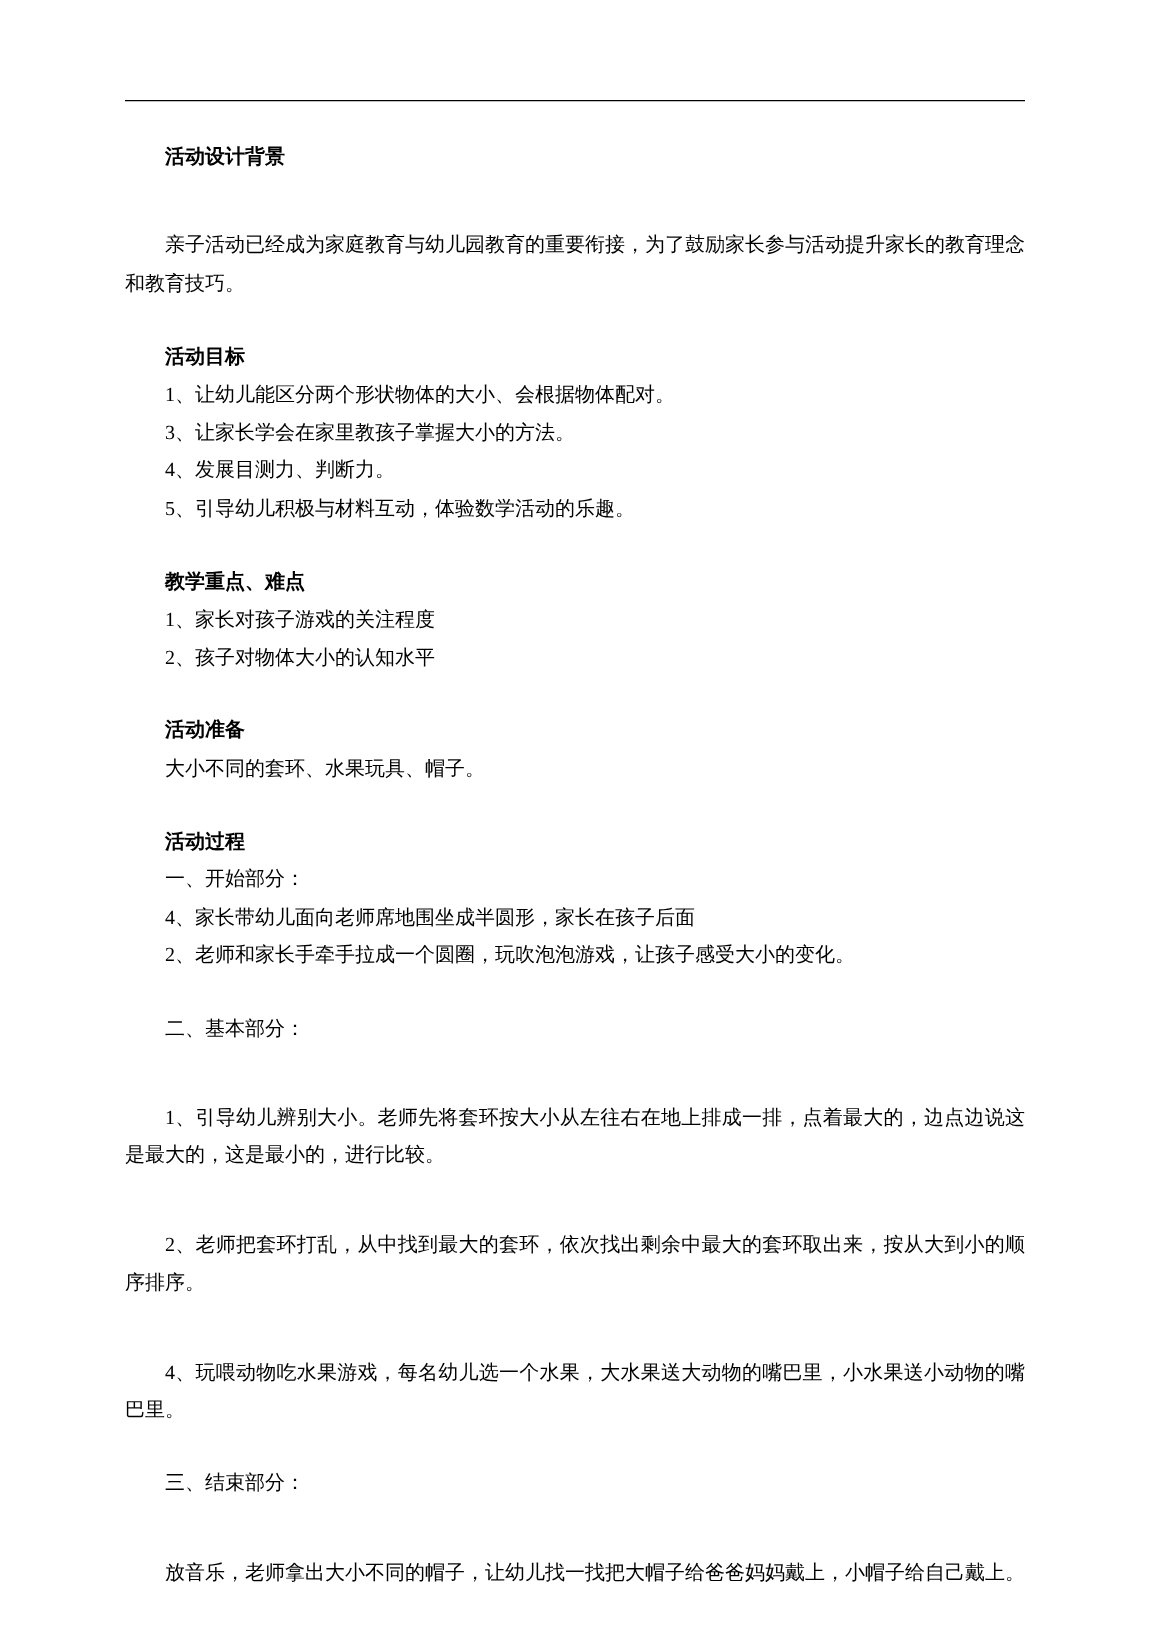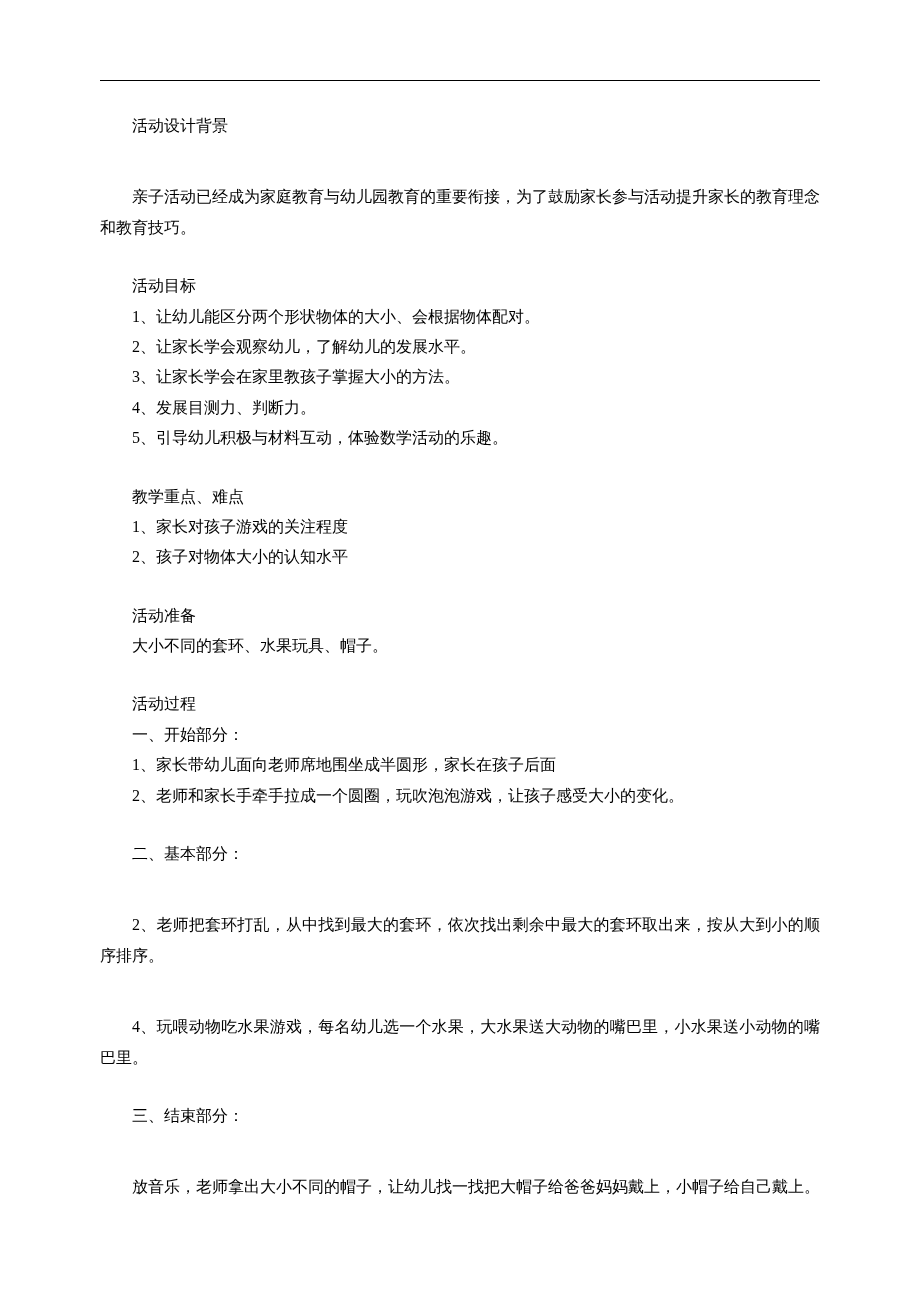--- a/index.html
+++ b/index.html
@@ -20,20 +20,21 @@
     .hr-line {
       border: none;
       border-top: 1px solid #000000;
       margin-bottom: 30px;
     }
     .section {
       margin-bottom: 28px;
     }
     .section-title {
       text-indent: 2em;
+      font-weight: bold;
     }
     .para {
       text-indent: 2em;
       text-align: justify;
       margin-top: 41px;
     }
     .item {
       text-indent: 2em;
     }
   </style>
@@ -43,46 +44,46 @@
 <hr class="hr-line">
 
 <div class="section">
   <div class="section-title">活动设计背景</div>
   <div class="para">亲子活动已经成为家庭教育与幼儿园教育的重要衔接，为了鼓励家长参与活动提升家长的教育理念和教育技巧。</div>
 </div>
 
 <div class="section">
   <div class="section-title">活动目标</div>
   <div class="item">1、让幼儿能区分两个形状物体的大小、会根据物体配对。</div>
-  <div class="item">2、让家长学会观察幼儿，了解幼儿的发展水平。</div>
   <div class="item">3、让家长学会在家里教孩子掌握大小的方法。</div>
   <div class="item">4、发展目测力、判断力。</div>
   <div class="item">5、引导幼儿积极与材料互动，体验数学活动的乐趣。</div>
 </div>
 
 <div class="section">
   <div class="section-title">教学重点、难点</div>
   <div class="item">1、家长对孩子游戏的关注程度</div>
   <div class="item">2、孩子对物体大小的认知水平</div>
 </div>
 
 <div class="section">
   <div class="section-title">活动准备</div>
   <div class="item">大小不同的套环、水果玩具、帽子。</div>
 </div>
 
 <div class="section">
   <div class="section-title">活动过程</div>
   <div class="item">一、开始部分：</div>
-  <div class="item">1、家长带幼儿面向老师席地围坐成半圆形，家长在孩子后面</div>
+  <div class="item">4、家长带幼儿面向老师席地围坐成半圆形，家长在孩子后面</div>
   <div class="item">2、老师和家长手牵手拉成一个圆圈，玩吹泡泡游戏，让孩子感受大小的变化。</div>
 </div>
 
 <div class="section">
   <div class="item">二、基本部分：</div>
+  <div class="para">1、引导幼儿辨别大小。老师先将套环按大小从左往右在地上排成一排，点着最大的，边点边说这是最大的，这是最小的，进行比较。</div>
   <div class="para">2、老师把套环打乱，从中找到最大的套环，依次找出剩余中最大的套环取出来，按从大到小的顺序排序。</div>
   <div class="para">4、玩喂动物吃水果游戏，每名幼儿选一个水果，大水果送大动物的嘴巴里，小水果送小动物的嘴巴里。</div>
 </div>
 
 <div class="section">
   <div class="item">三、结束部分：</div>
   <div class="para">放音乐，老师拿出大小不同的帽子，让幼儿找一找把大帽子给爸爸妈妈戴上，小帽子给自己戴上。</div>
 </div>
 
 </body></html>

